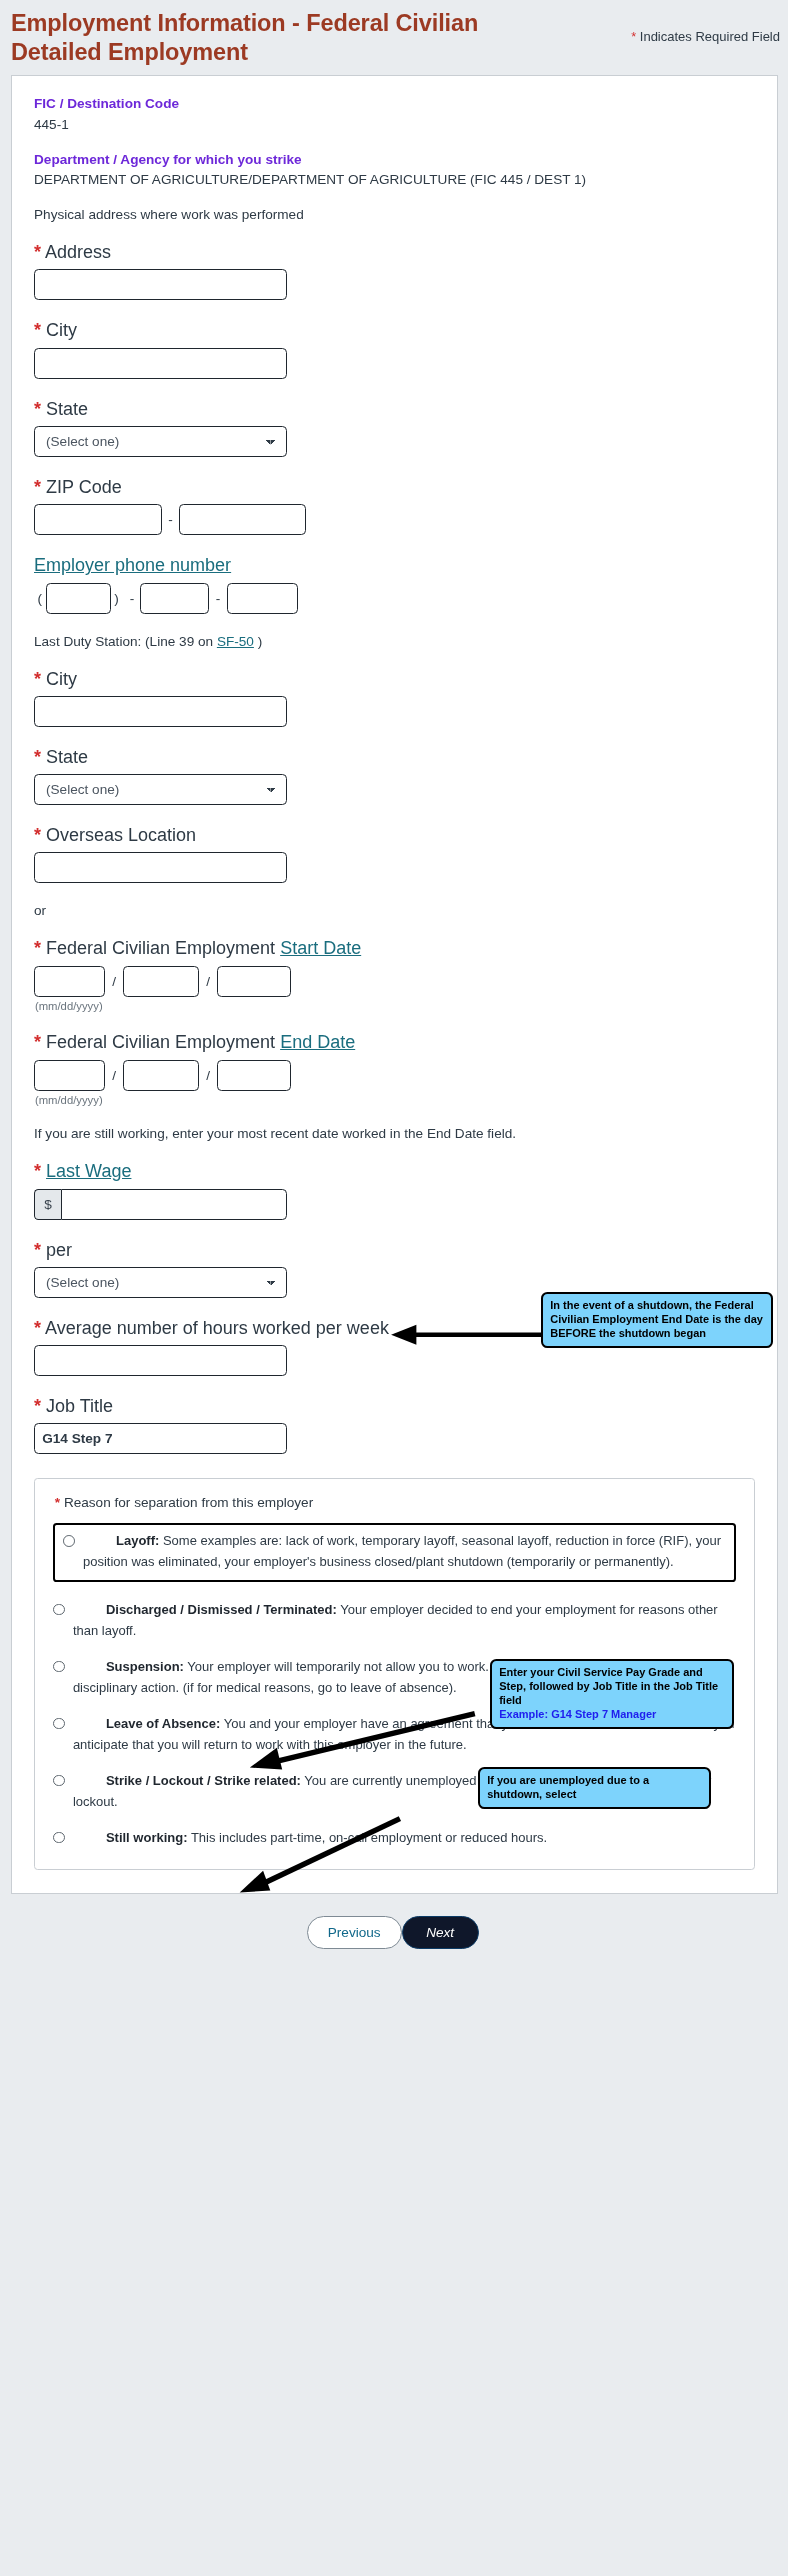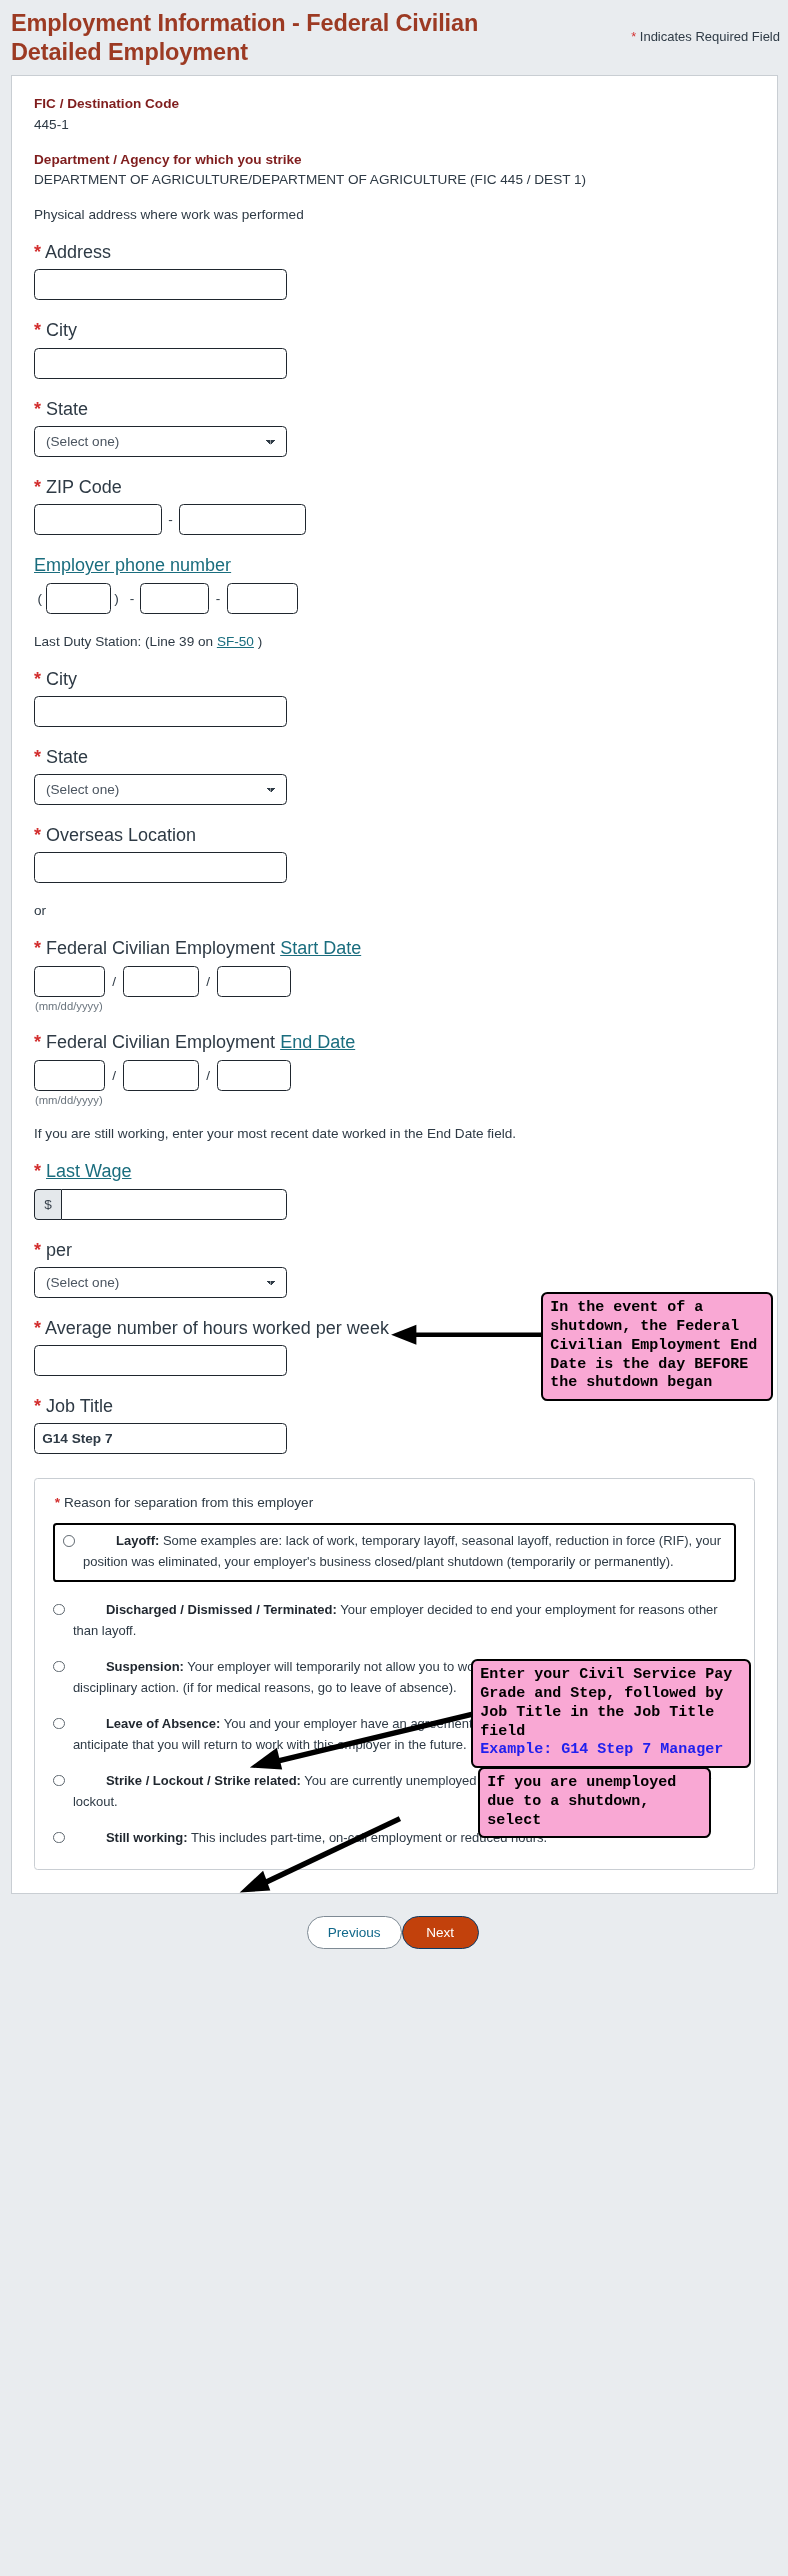--- a/index.html
+++ b/index.html
@@ -38,21 +38,21 @@
 
   
   .card {
     background:#ffffff;
     border:0.9px solid #c9ced3;
     margin: 0 11px 0 11px;
     padding: 20px 22px 23.5px 22px;
     position:relative;
   }
 
-  .strong-label { font-weight:700; font-size:13.6px; color:#7f1d1d; margin:0 0 5.4px 0; }
+  .strong-label { font-weight:700; font-size:13.6px; color:#6d28d9; margin:0 0 5.4px 0; }
   .plain { font-size:13.6px; color:#2e3a45; margin:0; }
   .block { margin-bottom: 20px; }
   .field-label { font-size:18px; color:#2e3a45; margin:0 0 6.3px 0; }
   .req { color:#d32f2f; font-weight:700; }
   .lnk { color:#1a6d7e; text-decoration:underline; cursor:pointer; }
 
   input[type=text], select {
     font-family:"Liberation Sans", sans-serif;
     font-size:13.6px;
     color:#2e3a45;
@@ -101,34 +101,34 @@
     background:#e4e8eb; border:0.9px solid #1f262e; border-right:none;
     border-radius:4.5px 0 0 4.5px; font-size:13.6px; color:#3a444e;
   }
   .currency input { border-radius:0 4.5px 4.5px 0; width:226px; }
 
   .jobtitle-input { color:#2020ee; font-weight:700; }
 
   
   .callout {
     position:absolute;
-    background:#f9a8d4;
+    background:#7dd3fc;
     border:2.7px solid #000;
     border-radius:6.3px;
     padding:5.4px 7.2px;
-    font-family:Liberation Mono, monospace;
+    font-family:Liberation Sans, sans-serif;
     font-weight:700;
-    font-size:15px;
+    font-size:11px;
     line-height:1.25;
     color:#000;
     z-index:5;
   }
   .callout .blue { color:#2020ee; display:block; }
   .callout-enddate { left:541px; top:1292px; width:232px; }
-  .callout-grade   { left:471px; top:1659px; width:280px; }
+  .callout-grade   { left:490px; top:1659px; width:244px; }
   .callout-shutdown{ left:478px; top:1767px; width:233px; }
 
   .arrow-svg { position:absolute; z-index:4; pointer-events:none; }
 
   
   .sep-box {
     border:0.9px solid #c9ced3;
     border-radius:3.6px;
     margin-top:23.5px;
     padding: 16.3px 18px 18px 18px;
@@ -157,21 +157,21 @@
     padding: 22px 16.3px 20px 12.7px;
   }
   .btn {
     font-family:"Liberation Sans", sans-serif;
     font-size:13.6px;
     border-radius:20px;
     padding:8.1px 20px;
     cursor:pointer;
   }
   .btn-prev { background:#fff; color:#11688a; border:0.9px solid #7e8a94; }
-  .btn-next { background:#c2410c; color:#fff; border:0.9px solid #0b3b66; padding:8.1px 23.5px; }
+  .btn-next { background:#0f172a; color:#fff; border:0.9px solid #0b3b66; padding:8.1px 23.5px;font-style:italic; }
 </style>
 </head>
 <body>
 
 <div class="page">
 
   <div class="header">
     <h1 class="page-title">Employment Information - Federal Civilian Detailed Employment</h1>
     <div class="required-note">
       <span class="star">*</span><span> Indicates Required Field</span>

